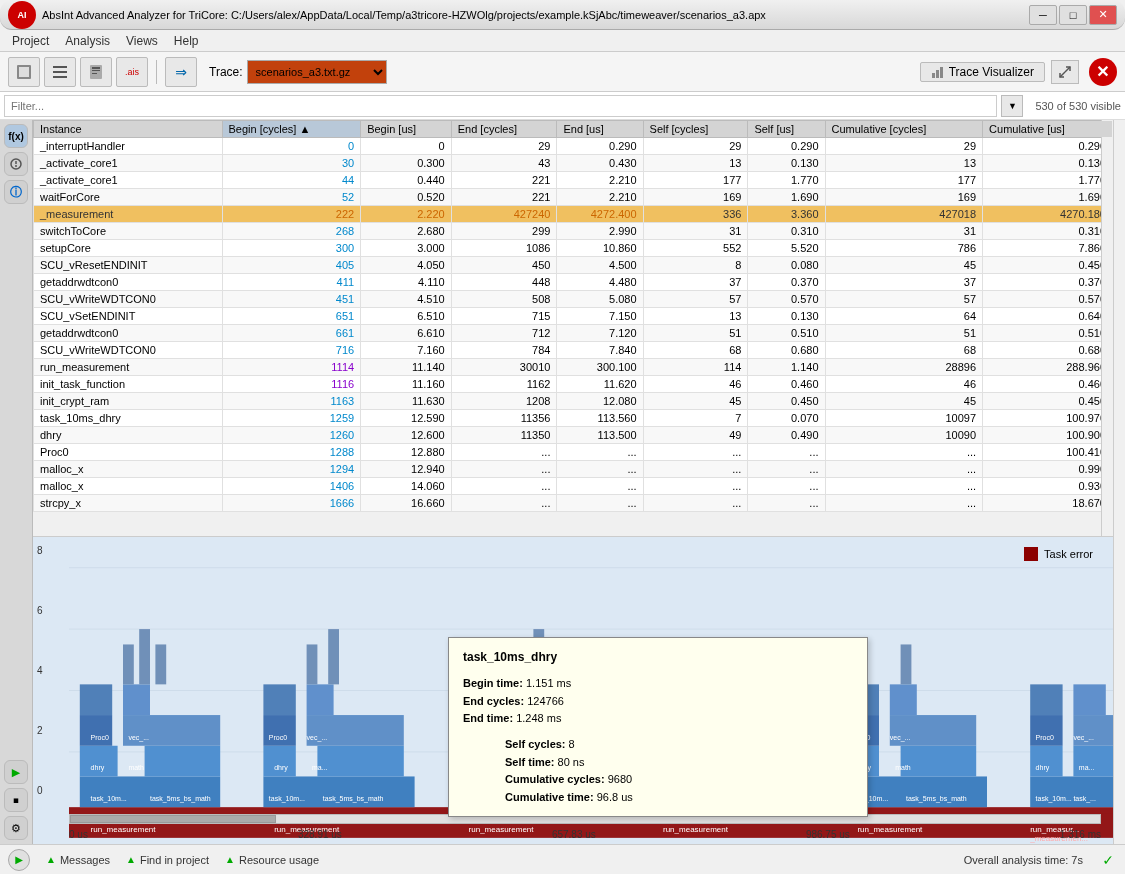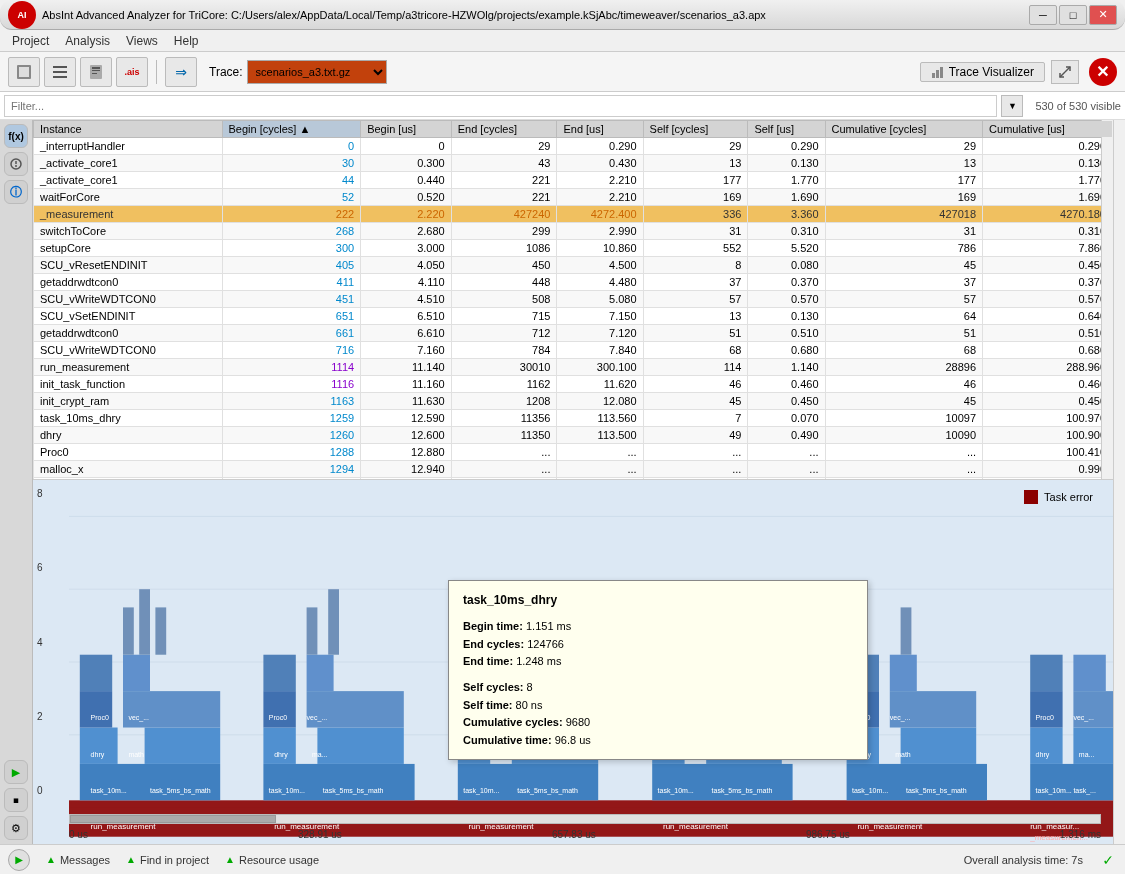--- a/index.html
+++ b/index.html
@@ -63,21 +63,21 @@
     .filter-input { flex: 1; height: 22px; border: 1px solid #ccc; padding: 0 6px; font-size: 11px; color: #888; }
     .filter-dropdown { width: 22px; height: 22px; background: #e8e8e8; border: 1px solid #bbb; cursor: pointer; display: flex; align-items: center; justify-content: center; font-size: 9px; }
     .visible-count { margin-left: 8px; font-size: 11px; color: #555; }
     .sidebar-icon { width: 24px; height: 24px; background: #d0d0d0; border: 1px solid #bbb; border-radius: 6px; cursor: pointer; display: flex; align-items: center; justify-content: center; font-size: 11px; }
     .sidebar-icon.active { background: #b0c8e0; }
     
     
     #content { flex: 1; display: flex; flex-direction: column; overflow: hidden; }
     
     
-    #table-area { height: 360px; overflow-y: auto; overflow-x: hidden; border-bottom: 1px solid #ccc; position: relative; }
+    #table-area { height: 417px; overflow-y: auto; overflow-x: hidden; border-bottom: 1px solid #ccc; position: relative; }
     
     
     table { width: 100%; border-collapse: collapse; font-size: 11px; }
     thead th {
       background: #d4d4d4;
       border: 1px solid #bbb;
       padding: 2px 6px;
       text-align: left;
       font-weight: normal;
       position: sticky;
@@ -105,21 +105,21 @@
       background: #ffffee;
       border: 1px solid #888;
       padding: 10px 14px;
       font-size: 11px;
       line-height: 1.6;
       z-index: 100;
       box-shadow: 2px 2px 6px rgba(0,0,0,0.2);
       min-width: 420px;
     }
     #tooltip h4 { font-size: 12px; font-weight: bold; margin-bottom: 8px; }
-    #tooltip .tooltip-section { margin-top: 8px; }
+    #tooltip .tooltip-section { margin-top: 8px; margin-left: 42px; }
     #tooltip b { font-weight: bold; }
     
     
     #statusbar {
       height: 30px;
       background: #f0f0f0;
       border-top: 1px solid #ccc;
       display: flex;
       align-items: center;
       padding: 0 8px;
@@ -179,21 +179,21 @@
       </svg>
   </div>
   <div class="toolbar-btn">
     <svg width="18" height="18" viewBox="0 0 18 18">
         <rect x="3" y="2" width="12" height="14" rx="1" fill="#aaa"></rect>
         <rect x="5" y="4" width="8" height="2" fill="#555"></rect>
         <rect x="5" y="7" width="8" height="1" fill="#555"></rect>
         <rect x="5" y="10" width="5" height="1" fill="#555"></rect>
       </svg>
   </div>
-  <div class="toolbar-btn" style="font-size:9px; font-weight:bold; color:#cc0000;">.ais</div>
+  <div class="toolbar-btn" style="font-size:9px; font-weight:normal; color:#cc0000;">.ais</div>
   <div class="toolbar-separator"></div>
   <div class="toolbar-btn" style="font-size:14px; color:#0066aa;">⇒</div>
   <span class="trace-label">Trace:</span>
   <select class="trace-select">
     <option>scenarios_a3.txt.gz</option>
   </select>
   <div style="margin-left:auto; display:flex; align-items:center; gap:6px;">
     <div class="trace-visualizer-btn">
       <svg width="14" height="14" viewBox="0 0 14 14">
           <rect x="1" y="8" width="3" height="5" fill="#888"></rect>

